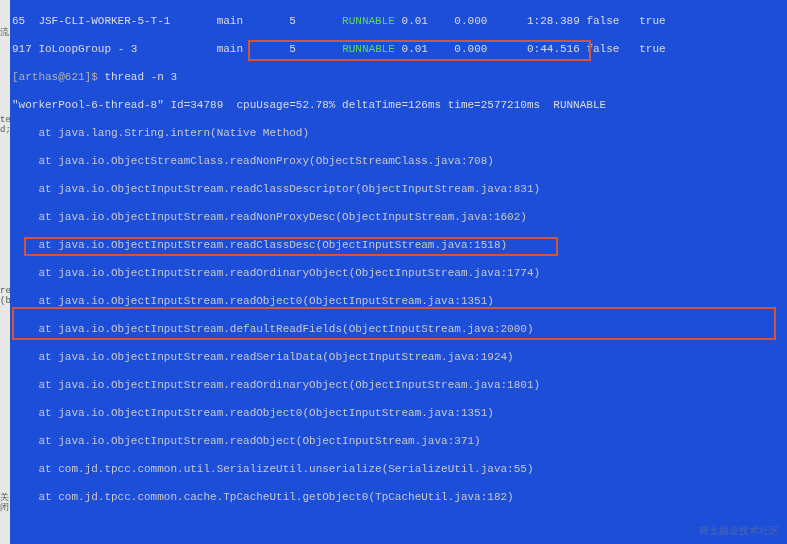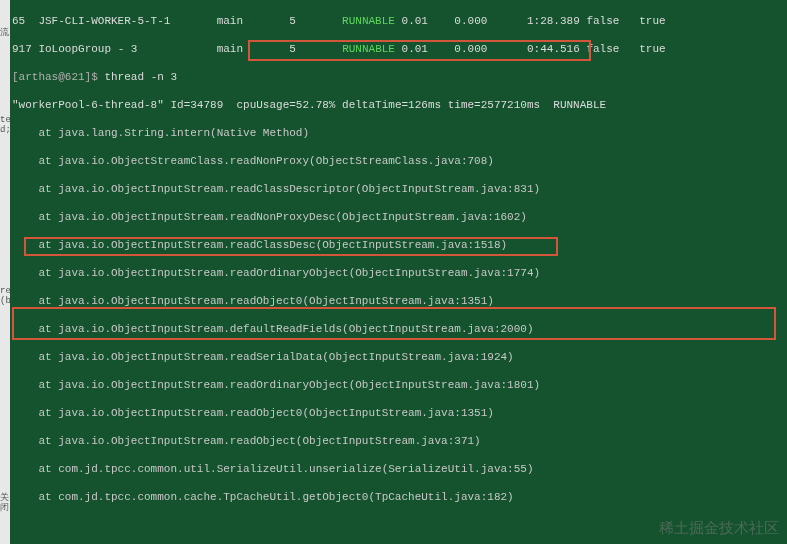--- a/index.html
+++ b/index.html
@@ -12,21 +12,21 @@
     font-family: Menlo, Consolas, "Courier New", monospace;
     font-size: 11px;
     position: relative;
   }
   .terminal {
     position: absolute;
     left: 10px;
     top: 0;
     width: 777px;
     height: 544px;
-    background: #14532d;
+    background: #1d4ed8;
     color: #c8c8c8;
     white-space: pre;
     overflow: hidden;
     padding: 0 2px;
     box-sizing: border-box;
     line-height: 14px;
   }
   .green  { color: #5fd75f; }
   .white  { color: #dcdcdc; }
   .dim    { color: #b0b0b0; }
@@ -44,21 +44,21 @@
     color: #555;
     font-size: 9px;
     line-height: 10px;
     background: #fff0;
   }
   .watermark {
     position: absolute;
     right: 8px;
     bottom: 6px;
     color: #7a7a7a;
-    font-size: 15px;
+    font-size: 10px;
     opacity: 0.55;
     font-family: "PingFang SC","Microsoft YaHei",sans-serif;
   }
 </style>
 </head>
 <body>
 
 <div class="sidetab" style="top:28px;">流</div>
 <div class="sidetab" style="top:115px;">te[]
 d;</div>

